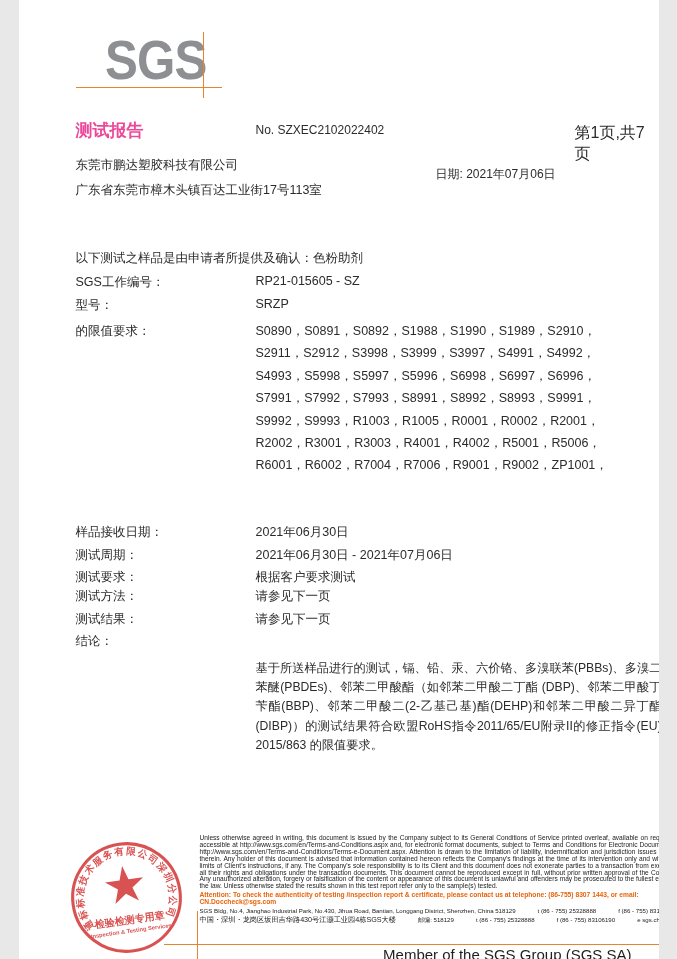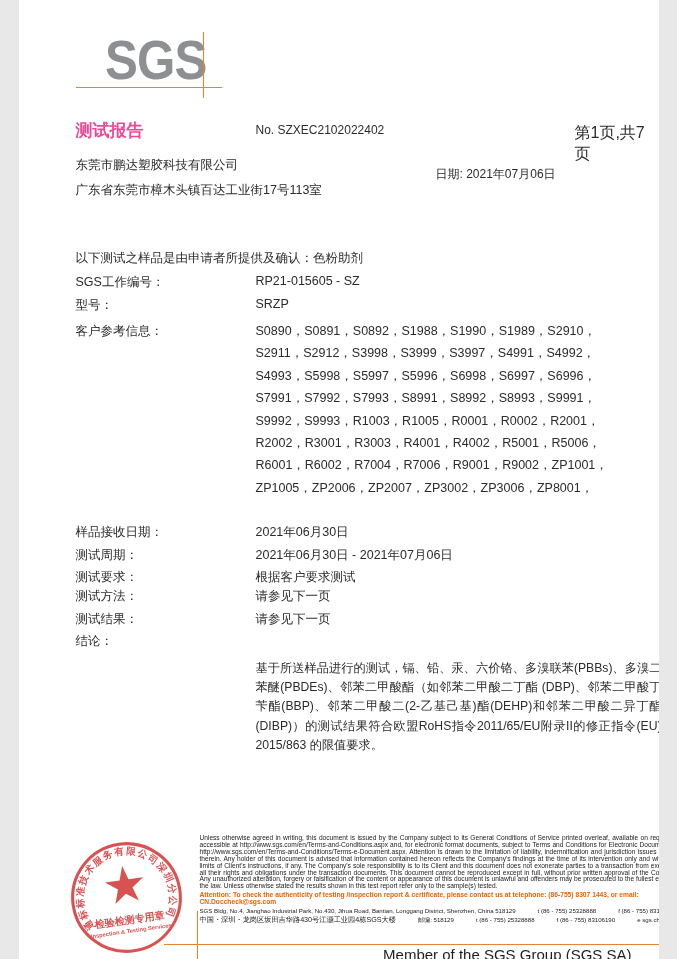--- a/index.html
+++ b/index.html
@@ -86,30 +86,29 @@
   <div class="abs company-addr">广东省东莞市樟木头镇百达工业街17号113室</div>
 
   <div class="abs statement">以下测试之样品是由申请者所提供及确认：色粉助剂</div>
 
   <div class="abs field-label" style="top:274px">SGS工作编号：</div>
   <div class="abs field-value" style="top:274px">RP21-015605 - SZ</div>
 
   <div class="abs field-label" style="top:297px">型号：</div>
   <div class="abs field-value" style="top:297px">SRZP</div>
 
-  <div class="abs field-label" style="top:323px">客户参考信息：</div>
+  <div class="abs field-label" style="top:323px">的限值要求：</div>
   <div class="abs ref-lines">
     <div class="ref-line">S0890，S0891，S0892，S1988，S1990，S1989，S2910，</div>
     <div class="ref-line">S2911，S2912，S3998，S3999，S3997，S4991，S4992，</div>
     <div class="ref-line">S4993，S5998，S5997，S5996，S6998，S6997，S6996，</div>
     <div class="ref-line">S7991，S7992，S7993，S8991，S8992，S8993，S9991，</div>
     <div class="ref-line">S9992，S9993，R1003，R1005，R0001，R0002，R2001，</div>
     <div class="ref-line">R2002，R3001，R3003，R4001，R4002，R5001，R5006，</div>
     <div class="ref-line">R6001，R6002，R7004，R7006，R9001，R9002，ZP1001，</div>
-    <div class="ref-line">ZP1005，ZP2006，ZP2007，ZP3002，ZP3006，ZP8001，</div>
   </div>
 
   <div class="abs field-label" style="top:524px">样品接收日期：</div>
   <div class="abs field-value" style="top:524px">2021年06月30日</div>
 
   <div class="abs field-label" style="top:547px">测试周期：</div>
   <div class="abs field-value" style="top:547px">2021年06月30日 - 2021年07月06日</div>
 
   <div class="abs field-label" style="top:569px">测试要求：</div>
   <div class="abs field-value" style="top:569px">根据客户要求测试</div>

